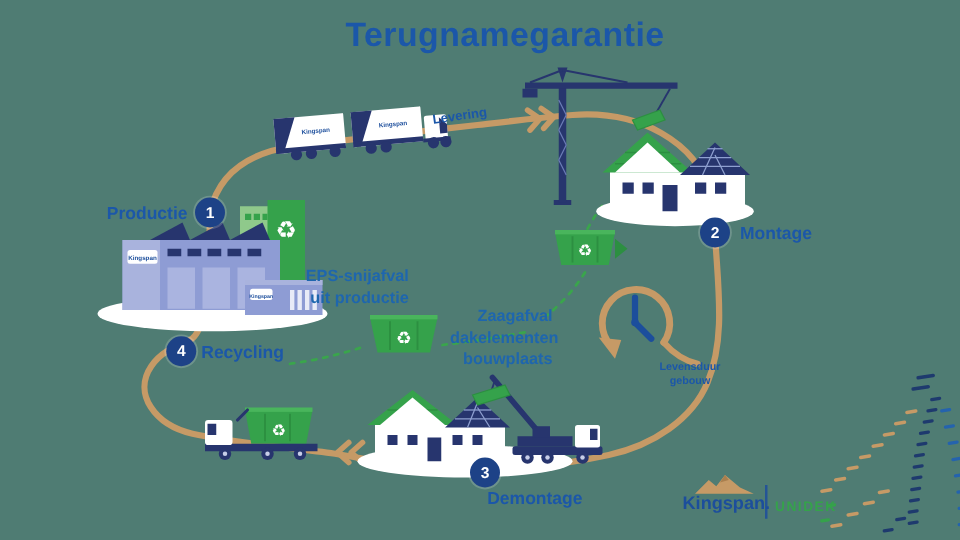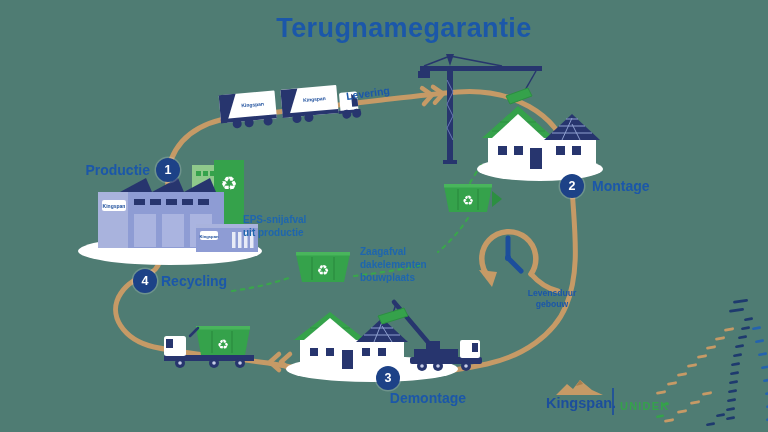--- a/index.html
+++ b/index.html
@@ -15,22 +15,22 @@
   }
   .scene{position:absolute;left:0;top:0;}
   .badge{
     width:24px;height:24px;border-radius:50%;
     background:#1D4287;color:#fff;font-size:12.5px;font-weight:800;
     display:flex;align-items:center;justify-content:center;
     box-shadow:0 0 0 1.5px rgba(255,255,255,.18);
   }
   .step-label{font-size:14px;font-weight:800;color:#1B57A9;white-space:nowrap;}
   .note{
-    font-size:10px;font-weight:700;color:#1E66AE;line-height:1.3;
-    text-align:left;white-space:pre-line;
+    font-size:13px;font-weight:700;color:#1E66AE;line-height:1.3;
+    text-align:right;white-space:pre-line;
   }
   #levering{left:346px;top:87px;font-size:10.5px;font-weight:800;color:#1B57A9;
     transform:rotate(-8deg);}
   #levensduur{left:508px;top:288px;width:88px;text-align:center;white-space:pre-line;
     font-size:8.6px;font-weight:800;color:#1B57A9;line-height:1.3;}
   #logo-kingspan{left:546px;top:395px;font-size:14.5px;font-weight:800;color:#1C4E9C;}
   #logo-divider{left:612px;top:388px;width:1.6px;height:27px;background:#1C4E9C;opacity:.85;}
   #logo-unidek{left:620px;top:400px;font-size:11px;font-weight:800;color:#35A24B;letter-spacing:1.2px;}
 </style>
 </head>

